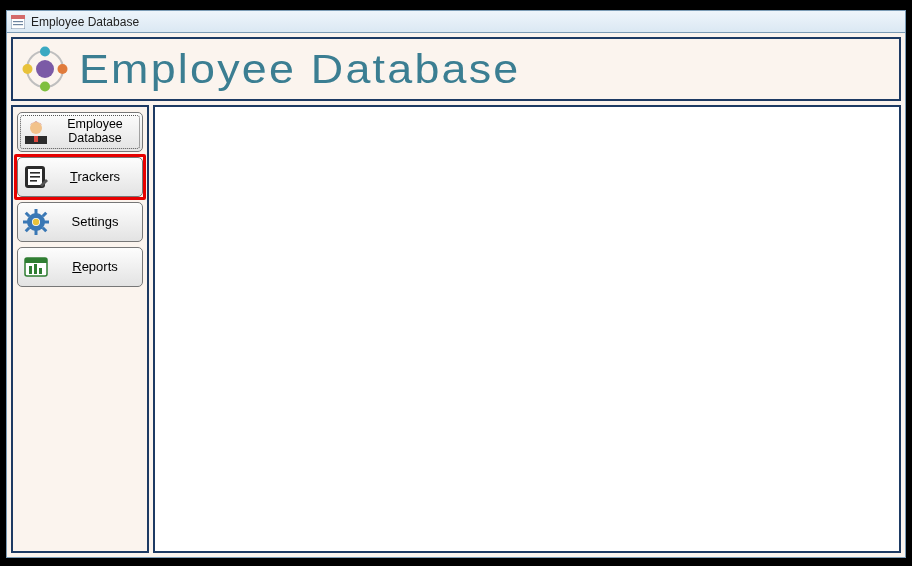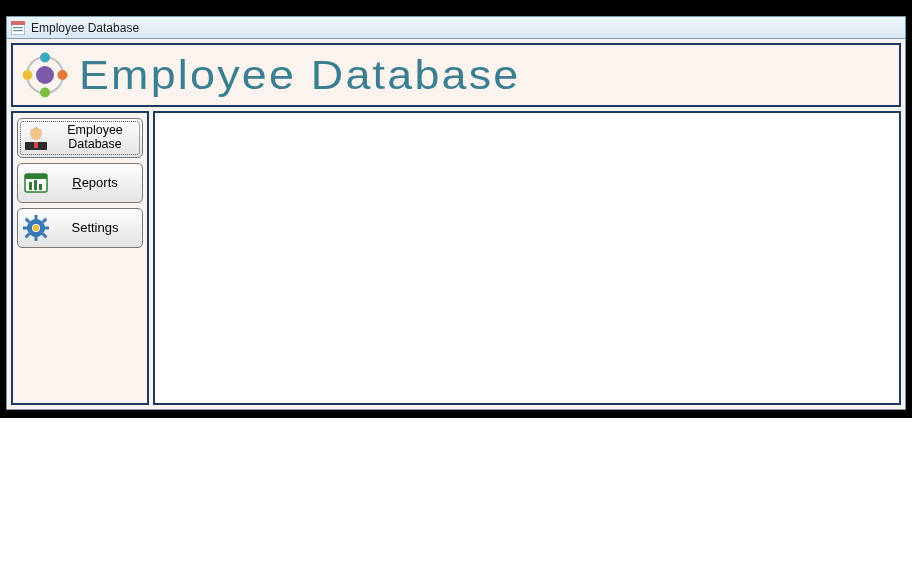--- a/index.html
+++ b/index.html
@@ -4,23 +4,23 @@
 <style>
   * { box-sizing: border-box; }
   body {
     margin: 0;
     padding: 0;
     background: #fff;
     font-family: "Segoe UI", Tahoma, sans-serif;
   }
   .outer-frame {
     width: 912px;
-    height: 418px;
+    height: 566px;
     background: #000;
-    padding: 16px 6px 8px 6px;
+    padding: 10px 6px 8px 6px;
   }
   .window {
     width: 100%;
     height: 100%;
     background: #fbf4ee;
     border: 1px solid #7b9bb5;
     display: flex;
     flex-direction: column;
   }
   .titlebar {
@@ -166,33 +166,34 @@
               <circle cx="14" cy="10" r="6" fill="#f2c28b"></circle>
               <path d="M8 7 Q14 0 20 7 Q18 4 14 4 Q10 4 8 7" fill="#b03028"></path>
               <rect x="12" y="18" width="4" height="6" fill="#d9463d"></rect>
             </svg>
           </span>
           <span class="label">Employee Database</span>
         <span class="focus-ring"></span>
           </div>
 
 
-
         <div class="nav-btn">
           <span class="icon">
             <svg viewBox="0 0 28 28">
-              <rect x="3" y="5" width="22" height="18" rx="2" fill="#fff" stroke="#2f7d32" stroke-width="1.5"></rect>
-              <rect x="3" y="5" width="22" height="5" fill="#2f7d32"></rect>
-              <rect x="7" y="13" width="3" height="8" fill="#2f7d32"></rect>
-              <rect x="12" y="11" width="3" height="10" fill="#2f7d32"></rect>
-              <rect x="17" y="15" width="3" height="6" fill="#2f7d32"></rect>
-            </svg>
-          </span>
-          <span class="label"><span class="mn">R</span>eports</span>
-        </div>
+              <rect x="3" y="3" width="20" height="22" rx="3" fill="#2b2b2b"></rect>
+              <rect x="6" y="6" width="14" height="16" fill="#fff"></rect>
+              <rect x="8" y="9" width="10" height="1.6" fill="#2b2b2b"></rect>
+              <rect x="8" y="13" width="10" height="1.6" fill="#2b2b2b"></rect>
+              <rect x="8" y="17" width="7" height="1.6" fill="#2b2b2b"></rect>
+              <path d="M18 22 l6 -6 l2 2 l-6 6 z" fill="#555"></path>
+            </svg>
+          </span>
+          <span class="label"><span class="mn">T</span>rackers</span>
+        <span class="selected-ring"></span>
+          </div>
 
         <div class="nav-btn">
           <span class="icon">
             <svg viewBox="0 0 28 28">
               <circle cx="14" cy="14" r="9" fill="#3a78b5"></circle>
               <circle cx="14" cy="14" r="4" fill="#fff"></circle>
               <g fill="#3a78b5">
                 <rect x="12.5" y="1" width="3" height="5"></rect>
                 <rect x="12.5" y="22" width="3" height="5"></rect>
                 <rect x="1" y="12.5" width="5" height="3"></rect>
@@ -201,18 +202,31 @@
                 <rect x="21" y="19" width="3" height="5" transform="rotate(-45 22.5 21.5)"></rect>
                 <rect x="21" y="4" width="3" height="5" transform="rotate(45 22.5 6.5)"></rect>
                 <rect x="4" y="19" width="3" height="5" transform="rotate(45 5.5 21.5)"></rect>
               </g>
               <circle cx="14" cy="14" r="3.2" fill="#e8c23a"></circle>
             </svg>
           </span>
           <span class="label">Settings</span>
         </div>
 
+        <div class="nav-btn">
+          <span class="icon">
+            <svg viewBox="0 0 28 28">
+              <rect x="3" y="5" width="22" height="18" rx="2" fill="#fff" stroke="#2f7d32" stroke-width="1.5"></rect>
+              <rect x="3" y="5" width="22" height="5" fill="#2f7d32"></rect>
+              <rect x="7" y="13" width="3" height="8" fill="#2f7d32"></rect>
+              <rect x="12" y="11" width="3" height="10" fill="#2f7d32"></rect>
+              <rect x="17" y="15" width="3" height="6" fill="#2f7d32"></rect>
+            </svg>
+          </span>
+          <span class="label"><span class="mn">R</span>eports</span>
+        </div>
+
       </div>
       <div class="content"></div>
     </div>
 
   </div>
 </div>
 
 </body></html>

